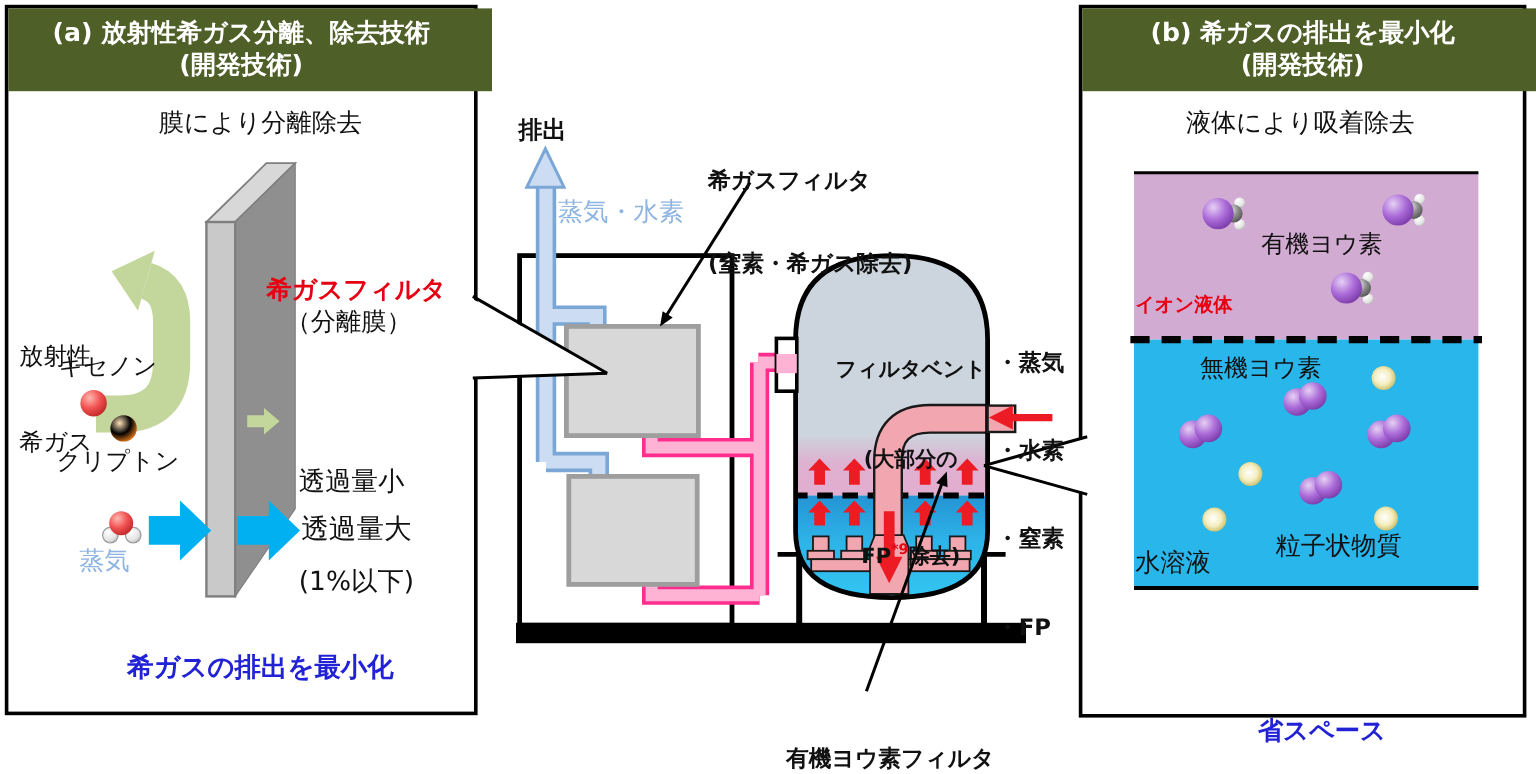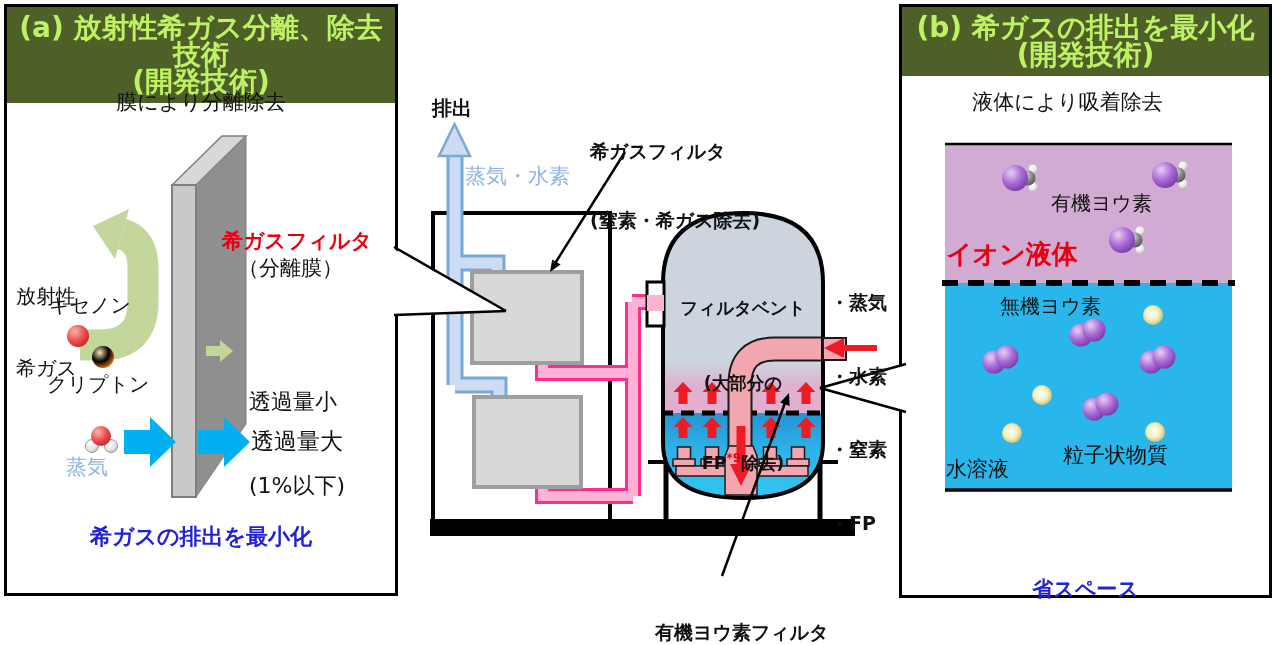--- a/index.html
+++ b/index.html
@@ -1,26 +1,26 @@
 <!DOCTYPE html>
 <html><head>
 <meta charset="utf-8">
 <style>
   html,body{margin:0;padding:0;background:#fff;}
   #stage{position:relative;width:1280px;height:645px;background:#fff;overflow:hidden;
          font-family:"DejaVu Sans","Liberation Sans",sans-serif;}
   .panel{position:absolute;background:#fff;border:3px solid #000;box-sizing:border-box;z-index:1;}
-  .panel-header{width:100%;background:#4e5f28;color:#bef264;text-align:center;
-                font-weight:bold;font-size:28px;line-height:27px;padding:7px 0 8px 0;}
+  .panel-header{width:100%;background:#4e5f28;color:#ffffff;text-align:center;
+                font-weight:bold;font-size:21px;line-height:27px;padding:7px 15px 8px 0;}
   svg.gfx{position:absolute;left:0;top:0;z-index:2;}
   .lbl{position:absolute;z-index:3;color:#111;font-size:20px;line-height:24px;white-space:pre;}
   .bold{font-weight:bold;}
-  .center{text-align:center;}
+  .center{text-align:center;padding-left:16px;}
   .red{color:#e60012;}
-  .blue-note{color:#2121d6;}
+  .blue-note{color:#2121d6;margin-top:20px;}
   .ltblue{color:#8db4e2;}
   sup.fp{font-size:12px;color:#e60012;font-weight:bold;}
 </style>
 </head>
 <body>
 
 <div id="stage">
 
   <div class="panel" style="left:4px;top:4px;width:394px;height:592px;">
     <div class="panel-header">
@@ -291,21 +291,21 @@
     <div>・窒素</div>
     <div>・FP</div>
   </div>
   <div class="lbl bold" style="left:655px;top:577px;font-size:19px;line-height:22px;">
     <div>有機ヨウ素フィルタ</div>
     
   </div>
 
   <div class="lbl center" style="left:899px;top:90px;width:337px;font-size:21px;">液体により吸着除去</div>
   <div class="lbl" style="left:1051px;top:191px;">有機ヨウ素</div>
-  <div class="lbl bold red" style="left:946px;top:242px;font-size:26px;">イオン液体</div>
+  <div class="lbl bold red" style="left:946px;top:242px;font-size:16px;">イオン液体</div>
   <div class="lbl" style="left:968px;top:294px;margin-left:32px;">無機ヨウ素</div>
   <div class="lbl" style="left:946px;top:457px;font-size:21px;">水溶液</div>
   <div class="lbl" style="left:1063px;top:443px;font-size:21px;">粒子状物質</div>
   <div class="lbl blue-note center" style="left:899px;top:514px;width:373px;font-size:21px;line-height:30px;font-weight:600;">
     <div>省スペース</div>
     
   </div>
 
 </div>
 

